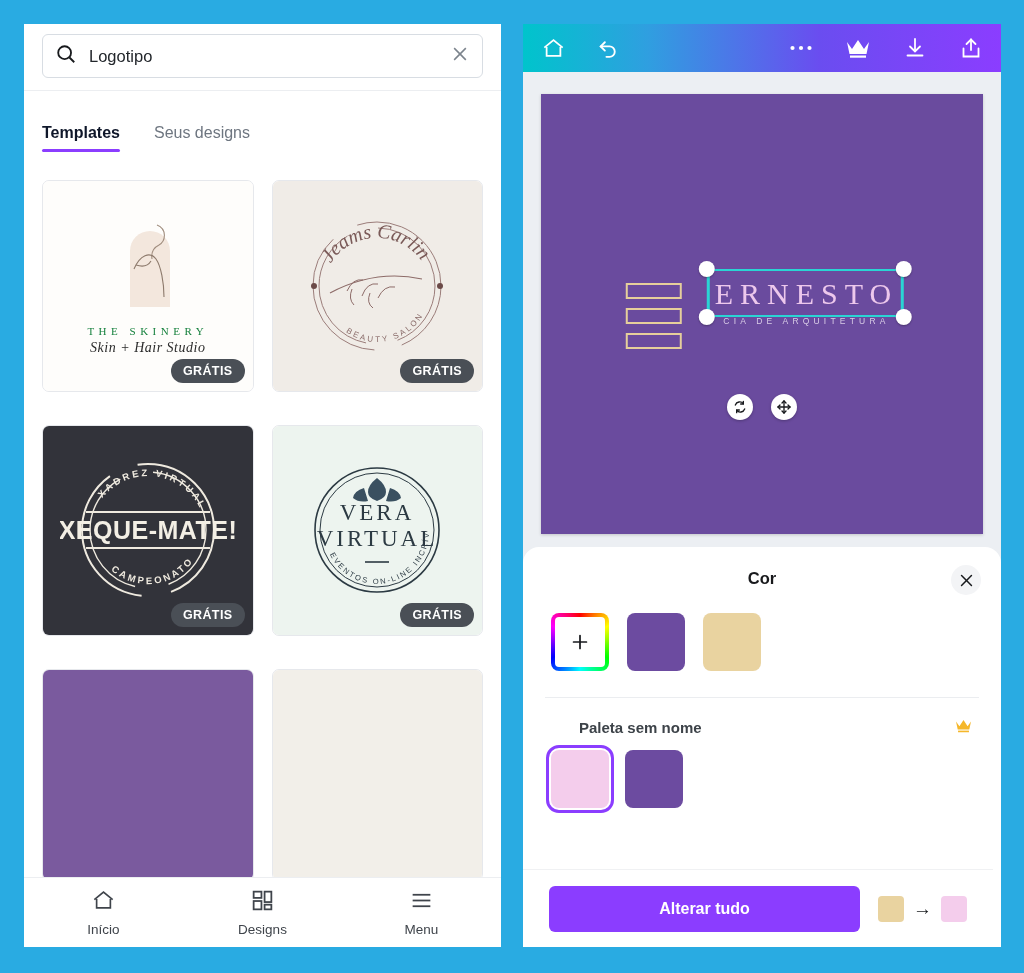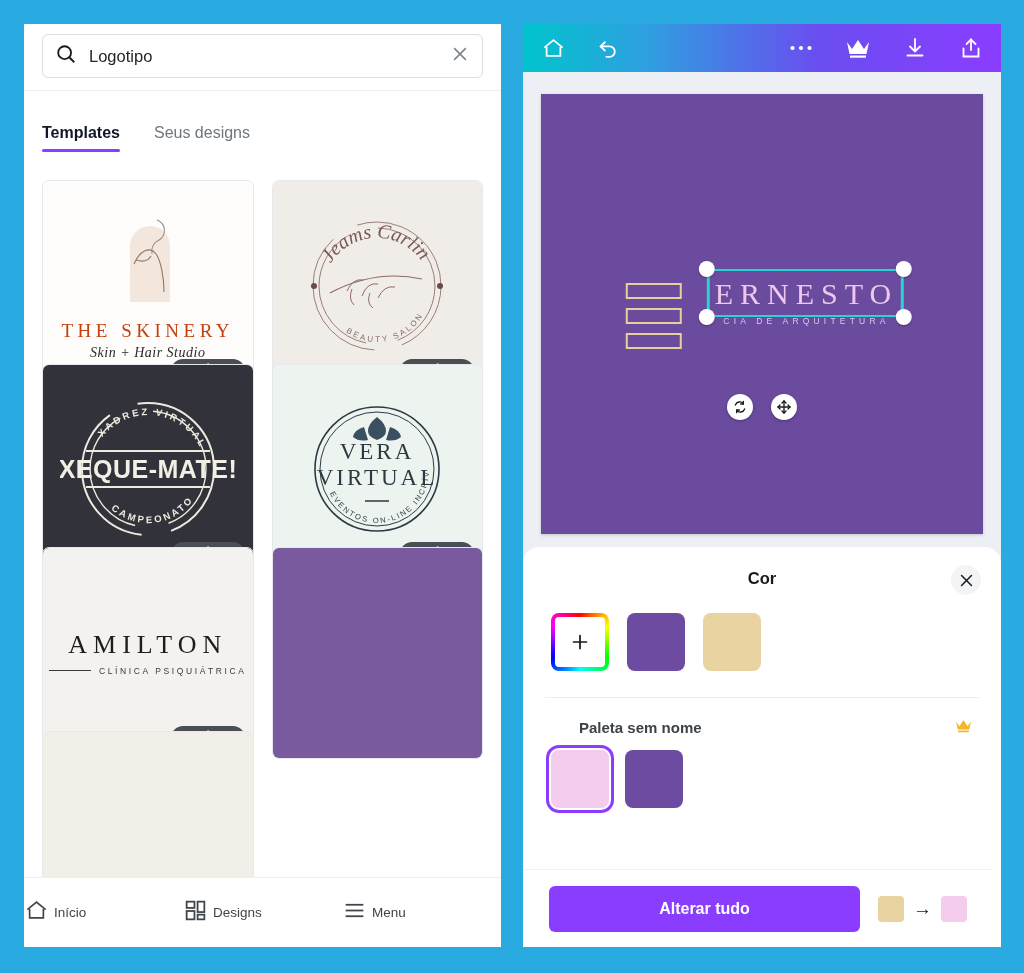--- a/index.html
+++ b/index.html
@@ -72,32 +72,32 @@
   
   .art { width: 100%; height: 100%; display:flex; align-items:center; justify-content:center; flex-direction: column;}
   .c-skinery { background: #fefdfb; }
   .c-jeams   { background: #f0ece7; }
   .c-xeque   { background: #32333a; }
   .c-vera    { background: #edf4ef; }
   .c-amilton { background: #f3f2ee; }
   .c-purple  { background: #7a5a9e; }
   .c-cream   { background: #f2efe9; }
 
-  .sk-title { font-family:"Liberation Serif", serif; font-size: 19px; letter-spacing: 4.5px; color:#c2410c; margin-top: 6px;}
+  .sk-title { font-family:"Liberation Serif", serif; font-size: 11px; letter-spacing: 4.5px; color:#15803d; margin-top: 6px;}
   .sk-sub { font-family:"Liberation Serif", serif; font-style: italic; font-size: 14px; color:#2b2b2b; margin-top:3px; letter-spacing:.5px;}
 
   .am-main { font-family:"Liberation Serif", serif; font-size: 26px; letter-spacing: 6px; color:#1d1d1d; }
   .am-sub  { font-size: 8.5px; letter-spacing: 2.6px; color:#3a3a3a; }
 
   .bottom-nav {
     position: absolute; left: 0; right: 0; bottom: 0; height: 70px;
     background: #fff; border-top: 1px solid #eceef1;
     display: flex; align-items: center;
   }
-  .nav-item { flex: 1; display:flex; align-items: center; gap: 5px; cursor: pointer;}
+  .nav-item { flex: 1; display:flex; flex-direction: column; align-items: center; gap: 5px; cursor: pointer;}
   .nav-item .nlabel { font-size: 13.5px; color: #3f444b; }
 
   
   .right-phone {
     position: absolute; left: 523px; top: 24px;
     width: 478px; height: 923px;
     background: #eceff3; overflow: hidden;
   }
   .toolbar {
     height: 48px; display: flex; align-items: center; padding: 0 18px;
@@ -277,30 +277,20 @@
             <line x1="74" y1="118" x2="98" y2="118" stroke="#2c3a43" stroke-width="1.6"></line>
             <path id="vbot" d="M34 88 a52 52 0 0 0 104 0" fill="none"></path>
             <text font-family="Liberation Sans, sans-serif" font-size="7.6" letter-spacing="2" fill="#2c3a43">
               <textPath href="#vbot" startOffset="14%">EVENTOS ON-LINE INCRÍVEIS</textPath>
             </text>
           </svg>
         </div>
         <span class="badge">GRÁTIS</span>
       </div>
 
-      <div class="card">
-        <div class="art c-amilton">
-          <div class="am-main">AMILTON</div>
-          <div style="display:flex;align-items:center;gap:8px;margin-top:6px;">
-            <span style="width:42px;height:1px;background:#3a3a3a;display:block;"></span>
-            <span class="am-sub">CLÍNICA PSIQUIÁTRICA</span>
-          </div>
-        </div>
-        <span class="badge">GRÁTIS</span>
-      </div>
 
       <div class="card">
         <div class="art c-purple"></div>
       </div>
 
       <div class="card">
         <div class="art c-cream"></div>
       </div>
     </div>
 

